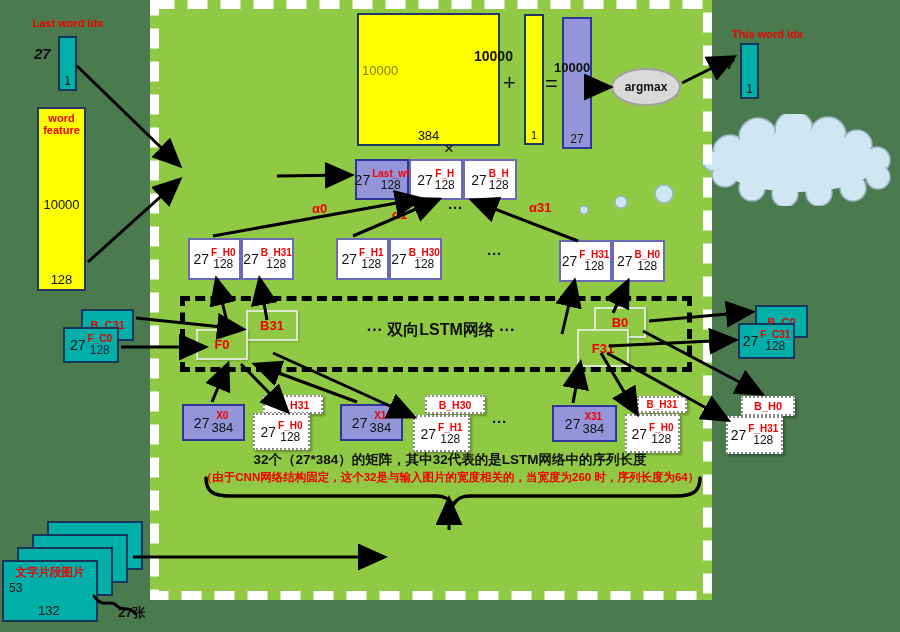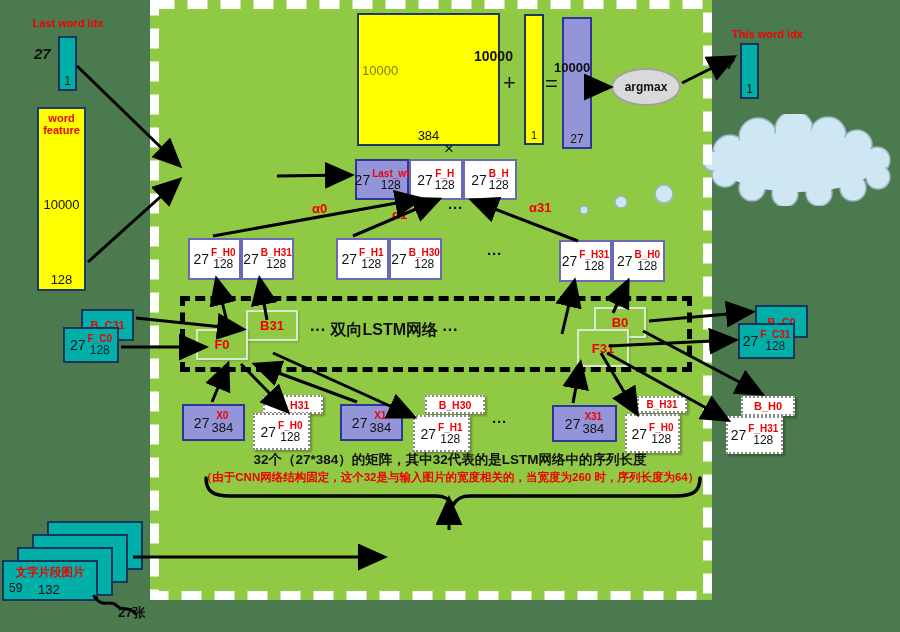--- a/index.html
+++ b/index.html
@@ -153,21 +153,21 @@
     <div class="cellA" style="width:49px;height:38px;">
       <span class="nrows">27</span>
       <span class="stack">
           <span class="clabel">B_H0</span>
       <span class="ncols">128</span>
         </span>
     </div>
   </div>
 
   <div class="abs dashblack" style="left:180px;top:296px;width:512px;height:76px;"></div>
-  <div class="abs b" style="left:310px;top:320px;width:262px;font-size:16px;text-align:left;white-space:nowrap;">···  双向LSTM网络  ···</div>
+  <div class="abs b" style="left:310px;top:320px;width:262px;font-size:16px;text-align:center;white-space:nowrap;">···  双向LSTM网络  ···</div>
   <div class="abs lstmcell" style="left:246px;top:310px;width:52px;height:31px;">
     <span>B31</span>
     </div>
   <div class="abs lstmcell" style="left:196px;top:329px;width:52px;height:31px;">
     <span>F0</span>
     </div>
   <div class="abs lstmcell" style="left:594px;top:307px;width:52px;height:31px;">
     <span>B0</span>
     </div>
   <div class="abs lstmcell" style="left:555px;top:329px;width:52px;height:38px;margin-left:22px;">
@@ -262,23 +262,23 @@
       </span>
   </div>
 
   <div class="abs b" style="left:180px;top:451px;width:540px;text-align:center;font-size:13.5px;">32个（27*384）的矩阵，其中32代表的是LSTM网络中的序列长度</div>
   <div class="abs titleRed" style="left:170px;top:470px;width:560px;text-align:center;font-size:11.5px;font-weight:bold;">（由于CNN网络结构固定，这个32是与输入图片的宽度相关的，当宽度为260 时，序列长度为64）</div>
 
 
   <div class="abs tealbox" style="left:47px;top:521px;width:96px;height:49px;"></div>
   <div class="abs tealbox" style="left:32px;top:534px;width:96px;height:49px;"></div>
   <div class="abs tealbox" style="left:17px;top:547px;width:96px;height:49px;"></div>
-  <div class="abs tealbox" style="left:2px;top:560px;width:96px;height:41px;">
+  <div class="abs tealbox" style="left:2px;top:560px;width:96px;height:62px;">
     <span class="abs titleRed b" style="left:0;right:0;top:3px;text-align:center;font-size:11.5px;">文字片段图片</span>
-    <span class="abs" style="left:5px;top:19px;font-size:12px;">59</span>
+    <span class="abs" style="left:5px;top:19px;font-size:12px;">53</span>
     <span class="abs" style="left:34px;bottom:2px;font-size:13px;">132</span>
   </div>
   <div class="abs b" style="left:118px;top:604px;font-size:13px;">27张</div>
 
   <div class="abs" style="left:700px;top:114px;width:198px;height:92px;z-index:40;">
     <svg width="198" height="92" viewBox="0 0 198 92">
       <g fill="#CFE7F2" stroke="#9AB6C6" stroke-width="1.5">
         <circle cx="30" cy="38" r="17"></circle>
           <circle cx="58" cy="23" r="19"></circle>
           <circle cx="94" cy="16" r="19"></circle>

